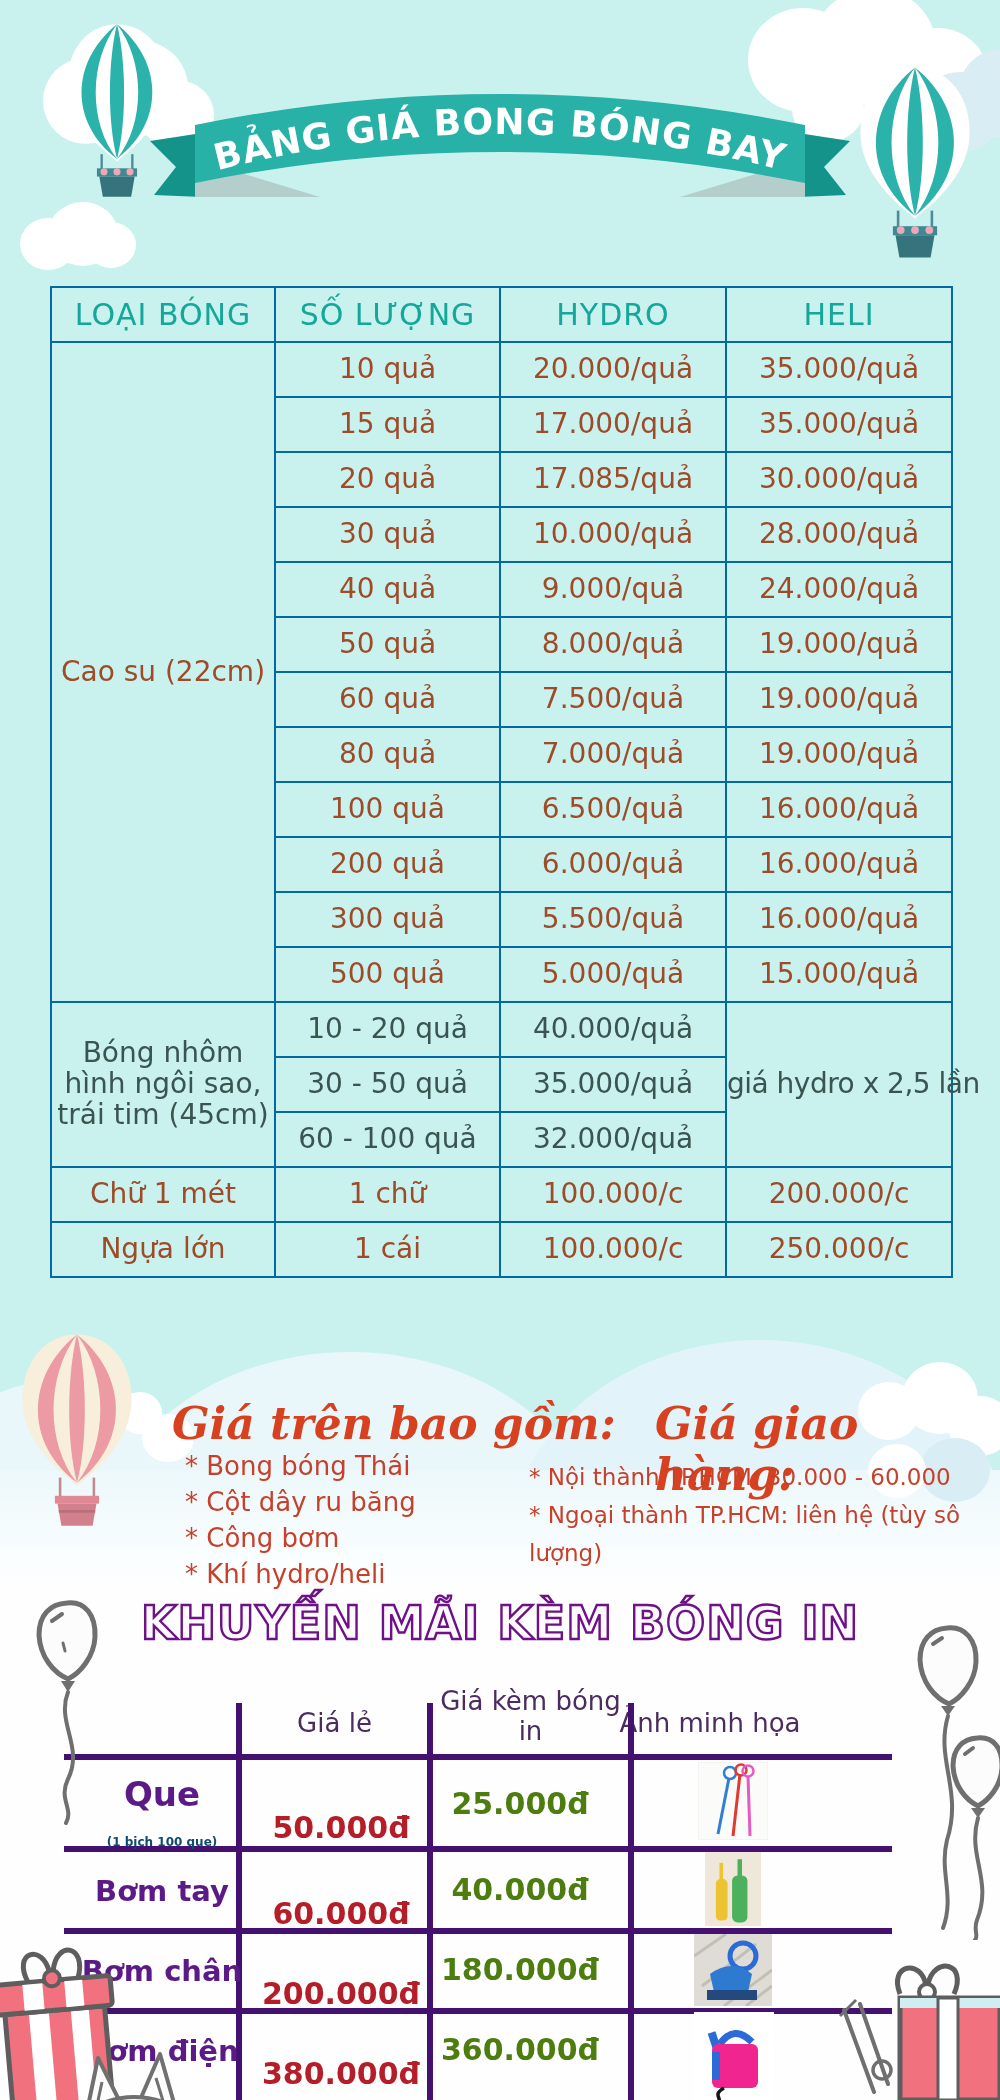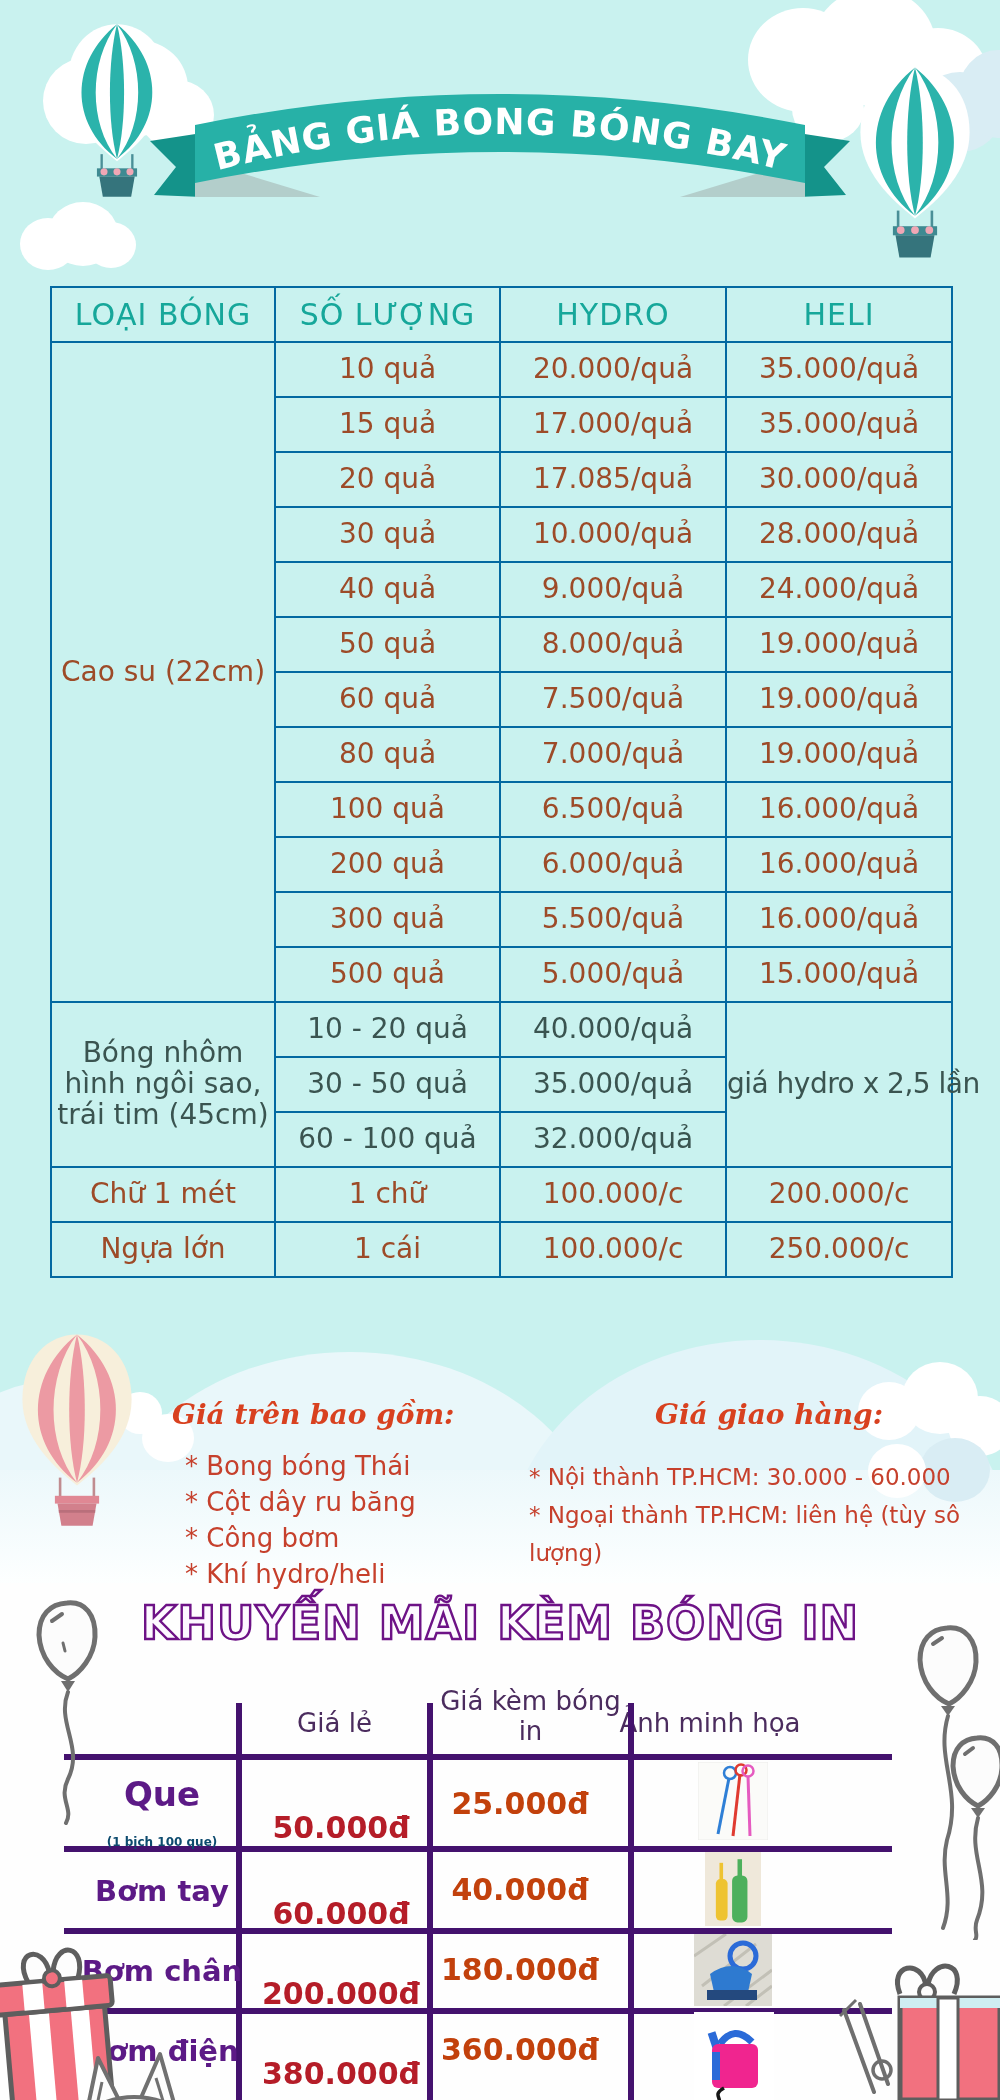--- a/index.html
+++ b/index.html
@@ -15,36 +15,36 @@
   table.price th,table.price td{border:2px solid #0369a1;text-align:center;vertical-align:middle;
       padding:0;height:53px;font-size:28px;line-height:1.1;}
   table.price th{color:#16a79a;font-weight:normal;font-size:30px;letter-spacing:1px;}
   .brown{color:#9d4b28;}
   .foil{color:#3a5450;}
   td.type{font-size:27px;line-height:1.18;}
   td.note{font-size:20px;white-space:nowrap;letter-spacing:-0.5px;}
 
   
   .script{font-family:"DejaVu Serif",serif;font-style:italic;font-weight:bold;
-          font-size:28px;color:#d8411f;}
+          font-size:44px;color:#d8411f;}
   .inc-list{font-size:26px;color:#c6402c;line-height:36px;white-space:pre-line;}
   .del-list{font-size:23px;color:#c6402c;line-height:38px;white-space:pre-line;}
 
   
   .promo-title{position:absolute;left:0;top:1596px;width:1000px;text-align:center;
       font-size:46px;font-weight:bold;letter-spacing:1px;color:#fdf9ff;
       -webkit-text-stroke:2.4px #6d1286;}
   .p-head{position:absolute;text-align:center;font-size:26px;color:#4b2c5e;line-height:30px;}
   .hline{position:absolute;left:64px;width:828px;height:6px;background:#44126e;}
   .vline{position:absolute;top:1703px;width:6px;height:397px;background:#44126e;}
   .p-label{position:absolute;left:76px;width:172px;text-align:center;color:#5c1a86;font-weight:bold;}
   .p-sub{font-size:12px;font-weight:bold;color:#0c4a6e;}
   .p-red{position:absolute;left:236px;width:210px;text-align:center;color:#b51d28;
          font-size:30px;font-weight:bold;margin-top:24px;}
-  .p-green{position:absolute;left:427px;width:186px;text-align:center;color:#c2410c;
+  .p-green{position:absolute;left:427px;width:186px;text-align:center;color:#4d7c0f;
          font-size:30px;font-weight:bold;}
 </style>
 </head>
 <body>
 
 <div class="page">
 
   <div class="cloud" style="left:43px;top:58px;width:86px;height:86px;"></div>
   <div class="cloud" style="left:88px;top:40px;width:100px;height:96px;"></div>
   <div class="cloud" style="left:140px;top:80px;width:74px;height:70px;"></div>

